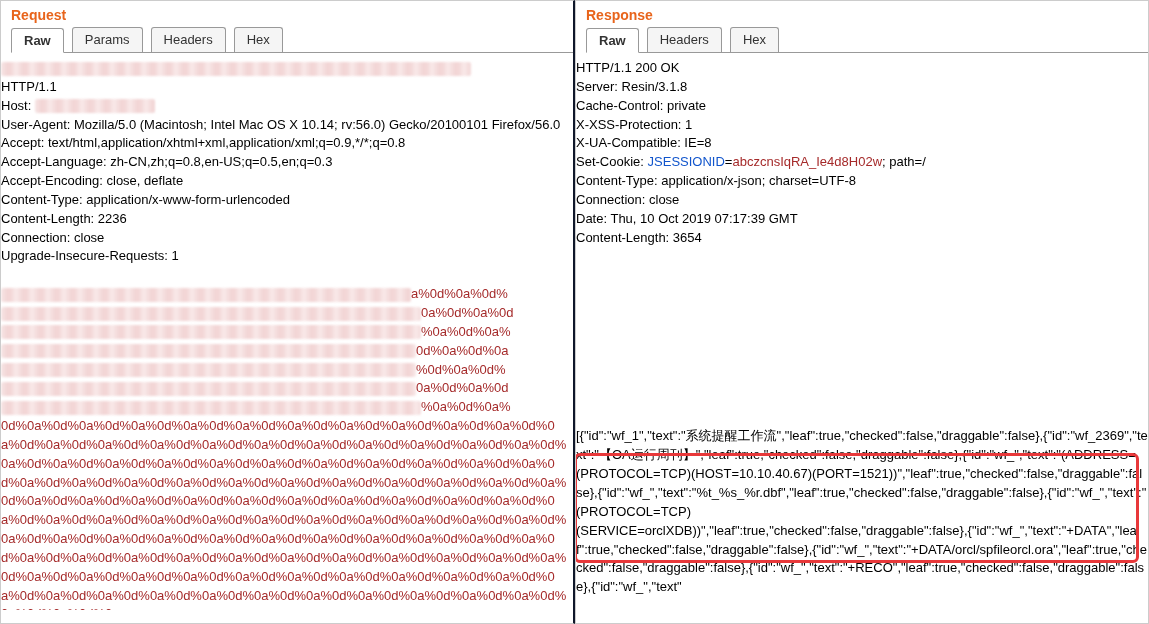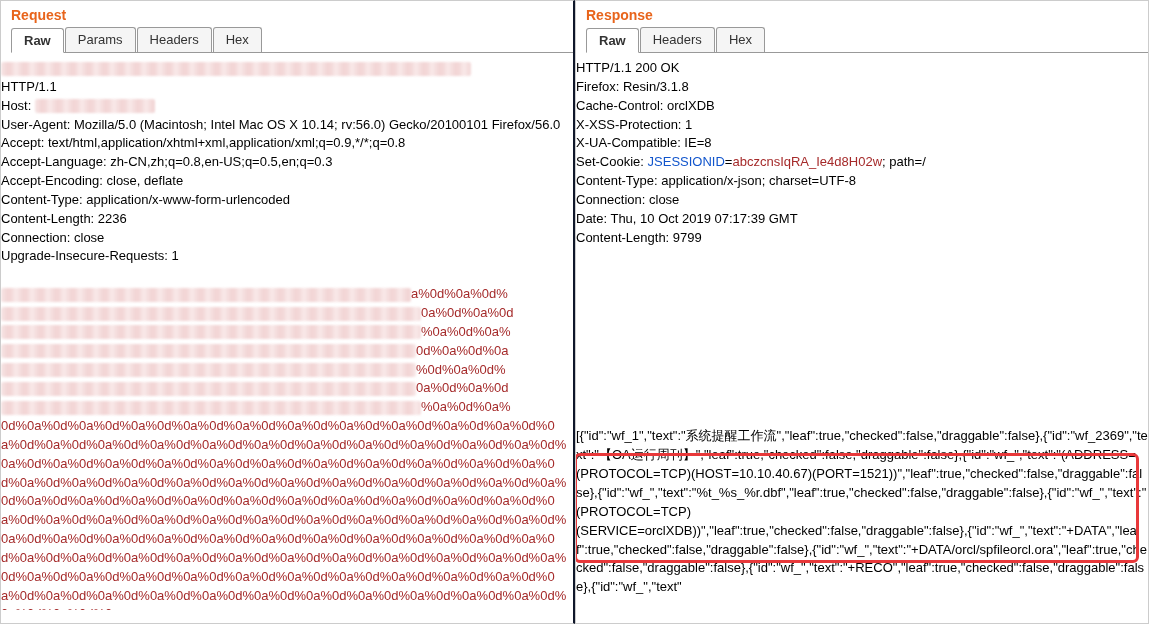--- a/index.html
+++ b/index.html
@@ -7,21 +7,21 @@
 .container { display: flex; width: 1149px; height: 624px; }
 .pane { flex: 1; border: 1px solid #ccc; position: relative; overflow: hidden; }
 .pane-left { border-right: 2px solid #0f172a; }
 .pane-title { color: #e8641b; font-size: 14px; font-weight: bold; padding: 6px 10px 4px; }
 .tab-row { display: flex; margin-left: 10px; border-bottom: 1px solid #999; }
 .tab {
   padding: 4px 12px;
   border: 1px solid #999;
   border-bottom: none;
   background: #f5f5f5;
-  margin-right: 1px;
+  margin-right: 8px;
   border-radius: 3px 3px 0 0;
   cursor: pointer;
   font-size: 13px;
   color: #333;
 }
 .tab.active {
   background: #fff;
   border-bottom: 1px solid #fff;
   position: relative;
   top: 1px;
@@ -92,29 +92,29 @@
 
   <div class="pane">
     <div class="pane-title">Response</div>
     <div class="tab-row">
       <div class="tab active">Raw</div>
       <div class="tab">Headers</div>
       <div class="tab">Hex</div>
     </div>
     <div class="content" id="resp-content">
         <div class="hdr-line">HTTP/1.1 200 OK</div>
-        <div class="hdr-line">Firefox: Resin/3.1.8</div>
-        <div class="hdr-line">Cache-Control: orclXDB</div>
+        <div class="hdr-line">Server: Resin/3.1.8</div>
+        <div class="hdr-line">Cache-Control: private</div>
         <div class="hdr-line">X-XSS-Protection: 1</div>
         <div class="hdr-line">X-UA-Compatible: IE=8</div>
         <div class="hdr-line">Set-Cookie: <span class="blue">JSESSIONID</span>=<span class="redtxt">abczcnsIqRA_Ie4d8H02w</span>; path=/</div>
         <div class="hdr-line">Content-Type: application/x-json; charset=UTF-8</div>
         <div class="hdr-line">Connection: close</div>
         <div class="hdr-line">Date: Thu, 10 Oct 2019 07:17:39 GMT</div>
-        <div class="hdr-line">Content-Length: 9799</div>
+        <div class="hdr-line">Content-Length: 3654</div>
         <div style="height: 180px;"></div>
         <div>[{"id":"wf_1","text":"系统提醒工作流","leaf":true,"checked":false,"draggable":false},{"id":"wf_2369","text":"【OA运行周刊】","leaf":true,"checked":false,"draggable":false},{"id":"wf_","text":"(ADDRESS=(PROTOCOL=TCP)(HOST=10.10.40.67)(PORT=1521))","leaf":true,"checked":false,"draggable":false},{"id":"wf_","text":"%t_%s_%r.dbf","leaf":true,"checked":false,"draggable":false},{"id":"wf_","text":"(PROTOCOL=TCP)</div>
         <div>(SERVICE=orclXDB))","leaf":true,"checked":false,"draggable":false},{"id":"wf_","text":"+DATA","leaf":true,"checked":false,"draggable":false},{"id":"wf_","text":"+DATA/orcl/spfileorcl.ora","leaf":true,"checked":false,"draggable":false},{"id":"wf_","text":"+RECO","leaf":true,"checked":false,"draggable":false},{"id":"wf_","text"</div>
       </div>
     <div class="highlight-box" style="top: 452px; left: -2px; width: 565px; height: 110px;"></div>
   </div>
 
 </div>
 
 </body></html>

